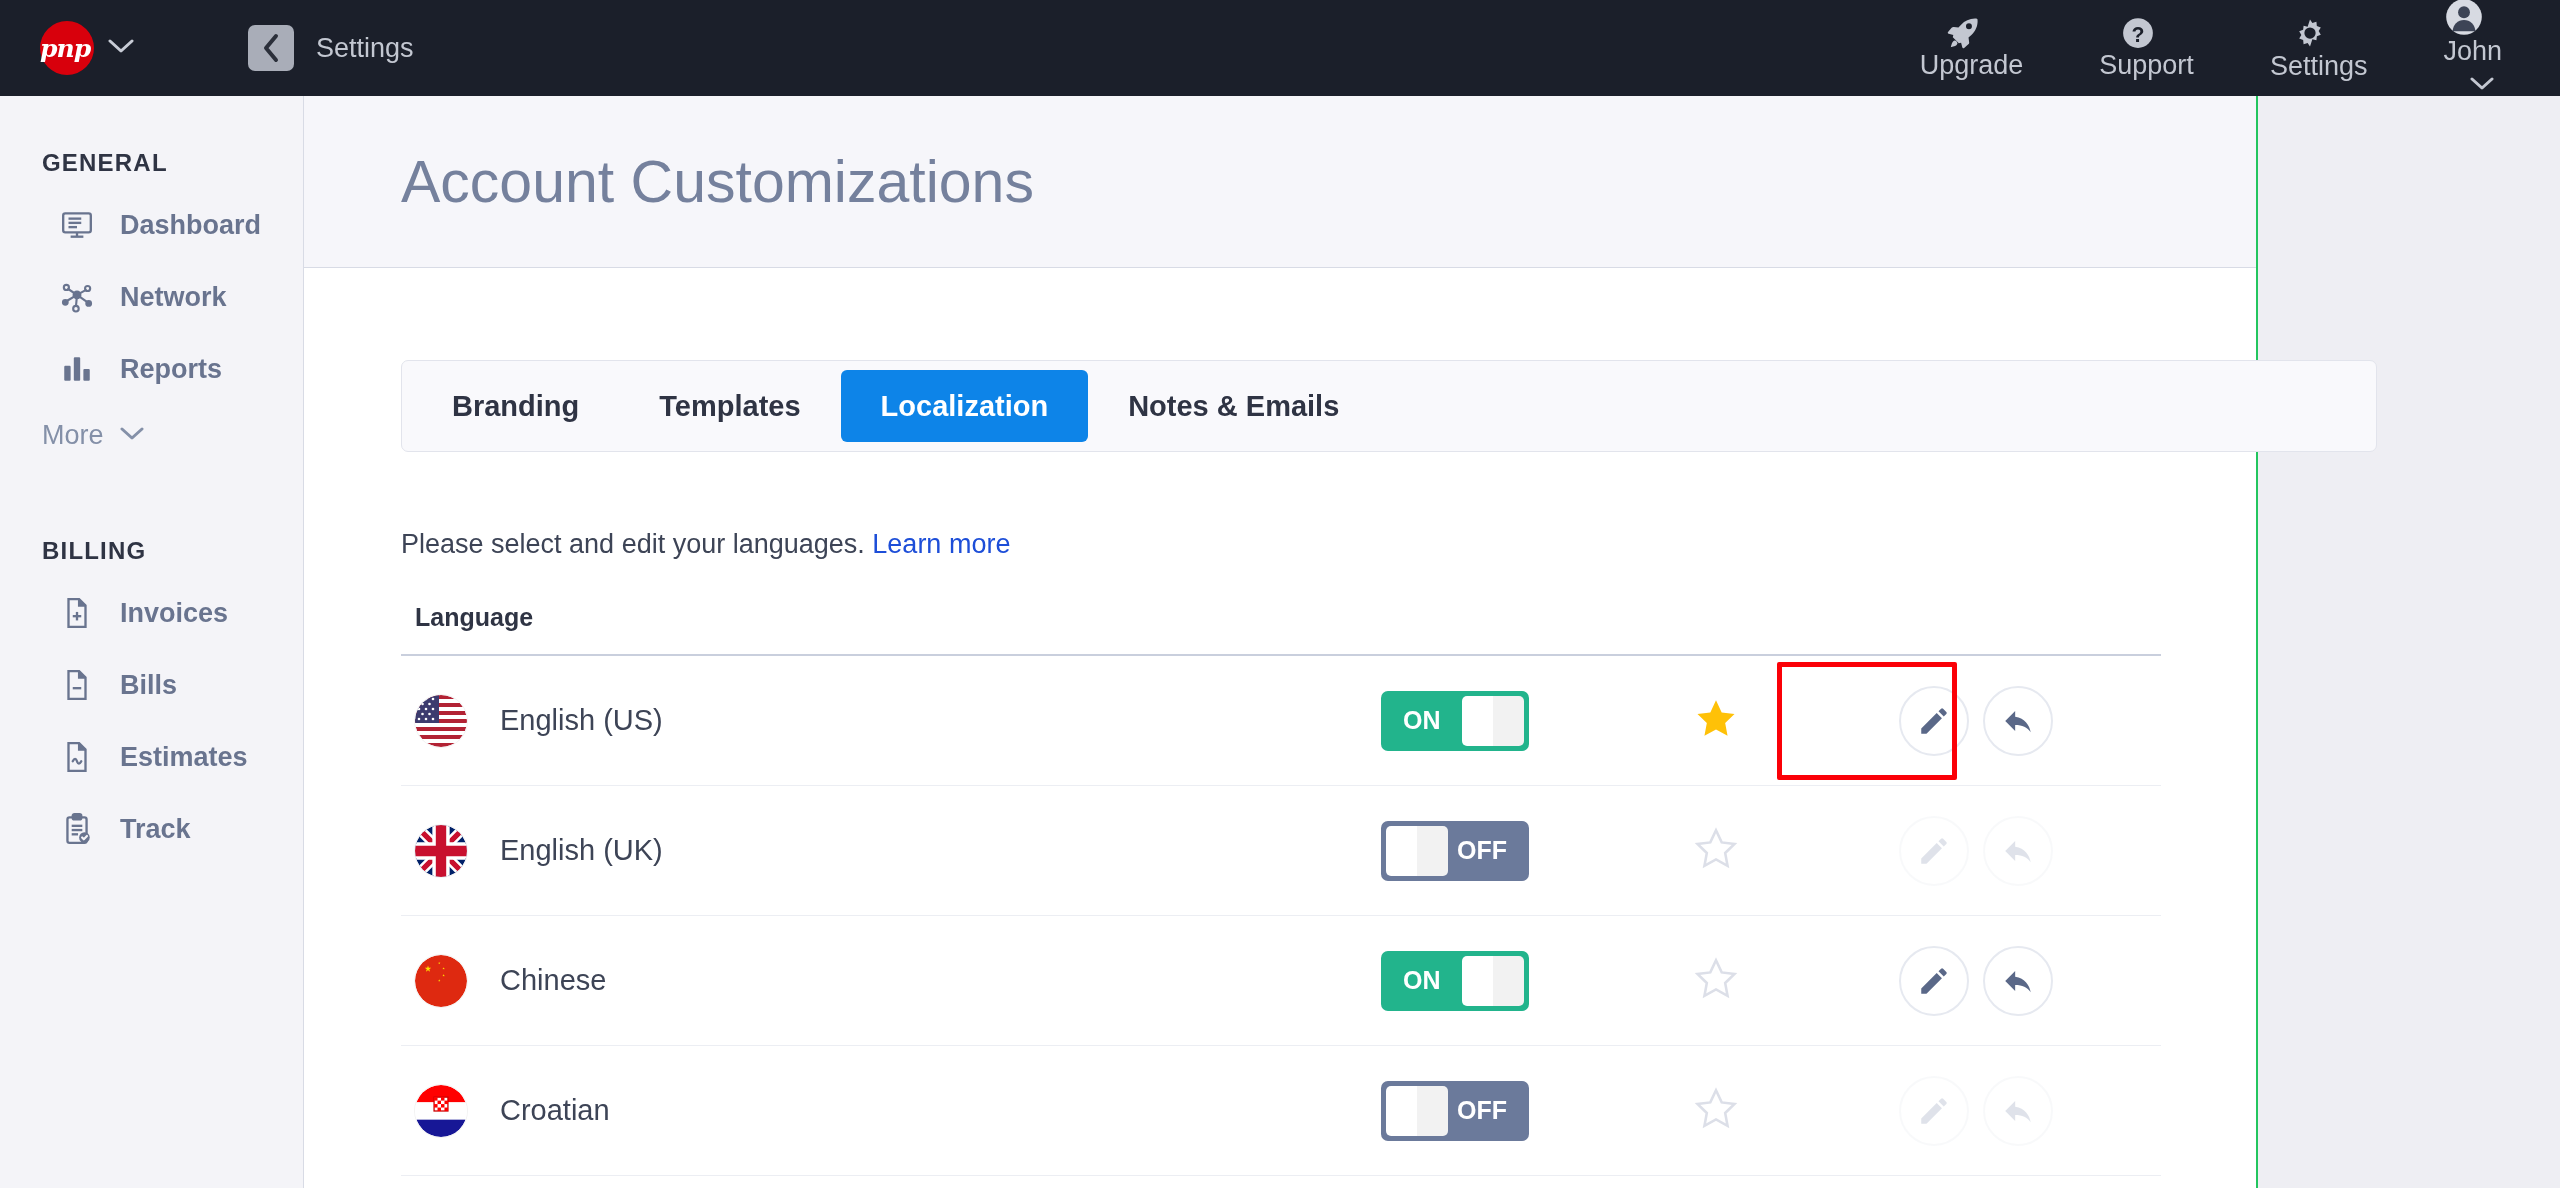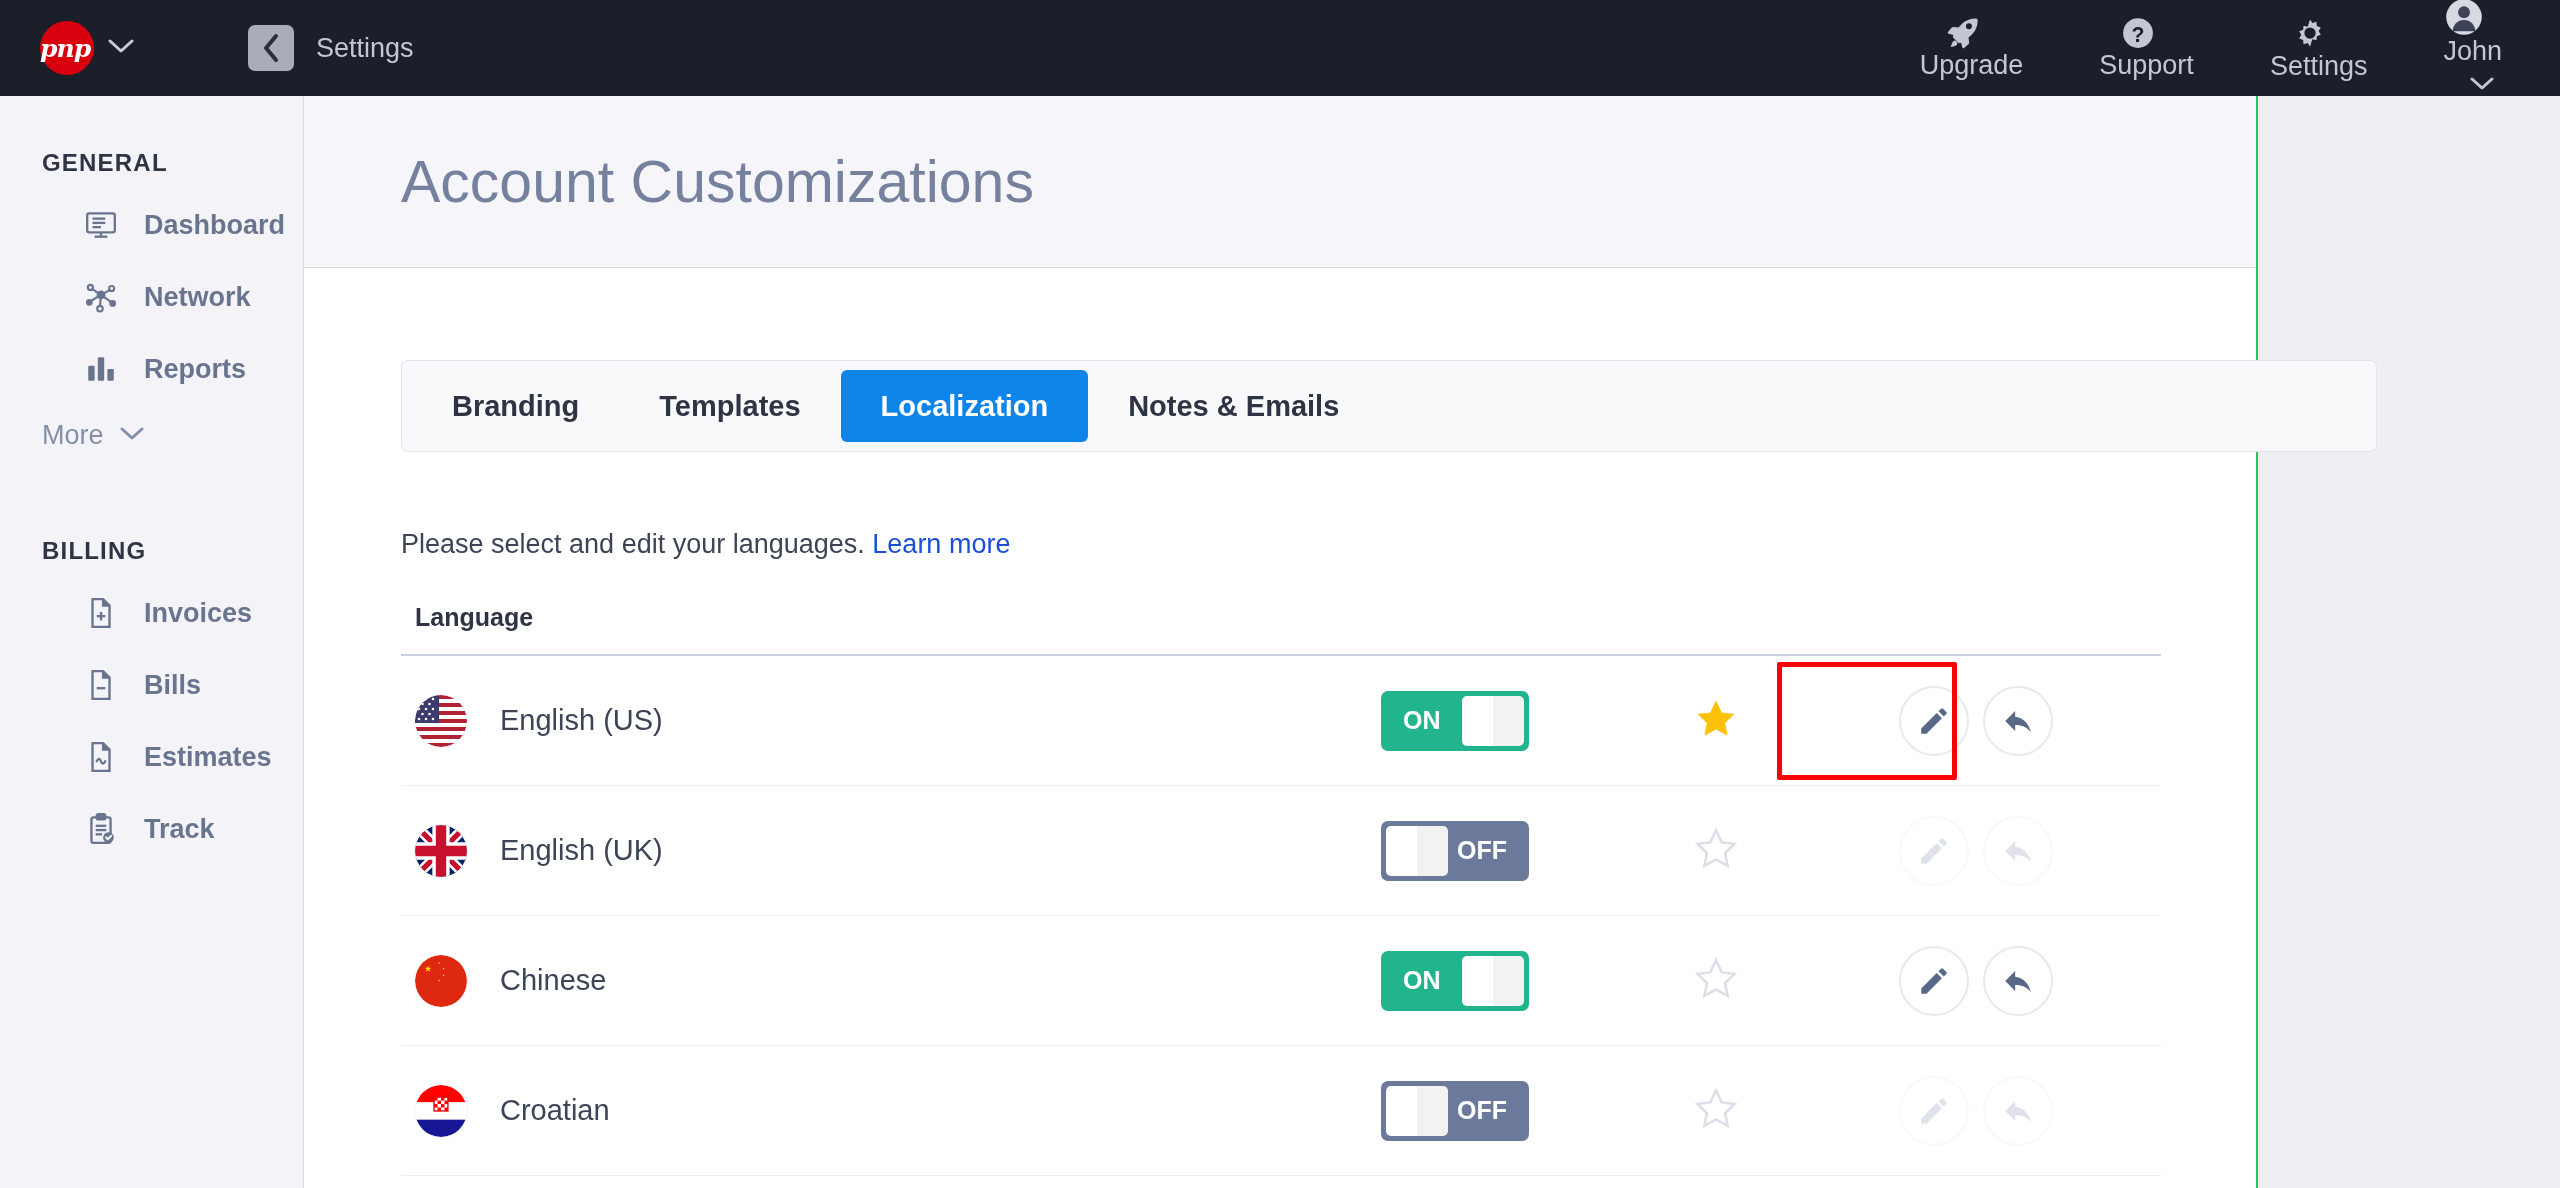--- a/index.html
+++ b/index.html
@@ -36,21 +36,21 @@
   .top-item .ti-caret{ margin-left:18px; }
 
   
   .sidebar{
     position:absolute; top:96px; left:0; width:304px; height:1092px;
     background:#f4f4f8; border-right:1px solid #d8dbe5;
   }
   .side-section{ font-size:24px; font-weight:bold; color:#2f3444;
     letter-spacing:1.2px; margin:53px 0 12px 42px; }
   .side-section.billing{ margin-top:72px; }
-  .side-item{ display:flex; align-items:center; height:72px; padding-left:60px; cursor:pointer;margin-left:24px; }
+  .side-item{ display:flex; align-items:center; height:72px; padding-left:60px; cursor:pointer; }
   .side-item .si-icon{ width:42px; display:flex; align-items:center; justify-content:flex-start; }
   .side-item .si-label{ margin-left:18px; font-size:27px; color:#69748f; font-weight:bold; }
   .side-more{ display:flex; align-items:center; height:60px; padding-left:42px; cursor:pointer; }
   .side-more .sm-label{ font-size:27px; color:#8490a8; }
   .side-more .sm-caret{ margin-left:16px; }
 
   
   .main{
     position:absolute; top:96px; left:304px; width:1954px; height:1092px;
     background:#ffffff; border-right:2px solid #22c55e;

